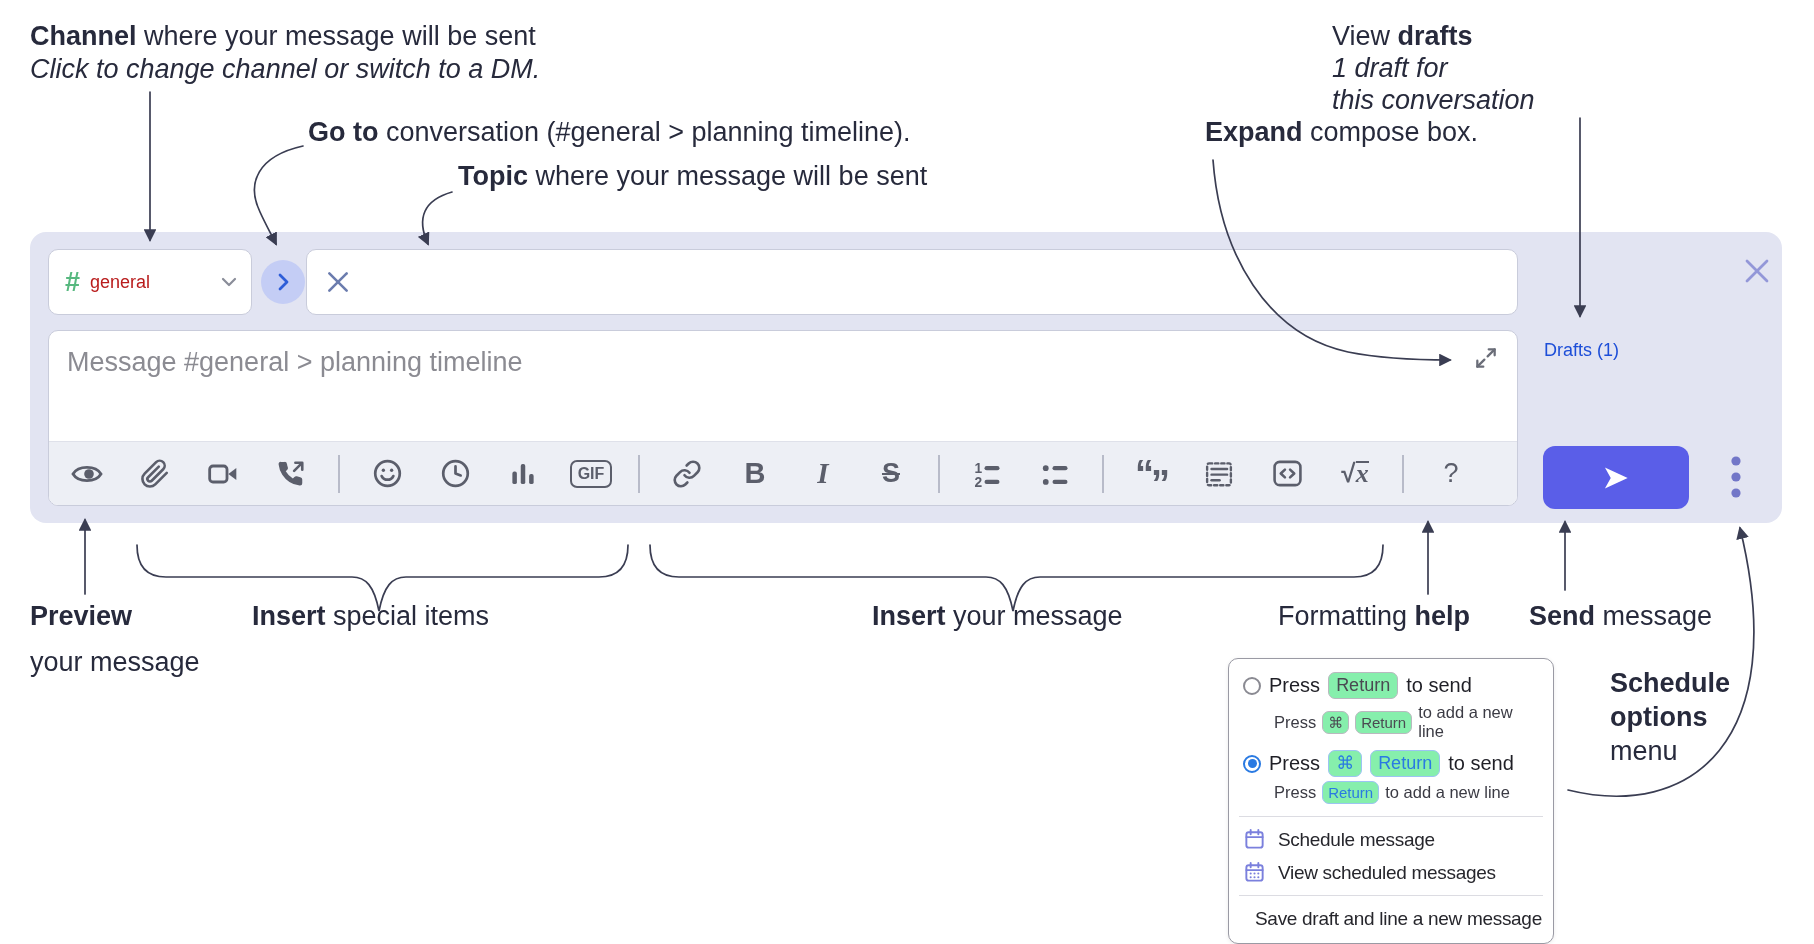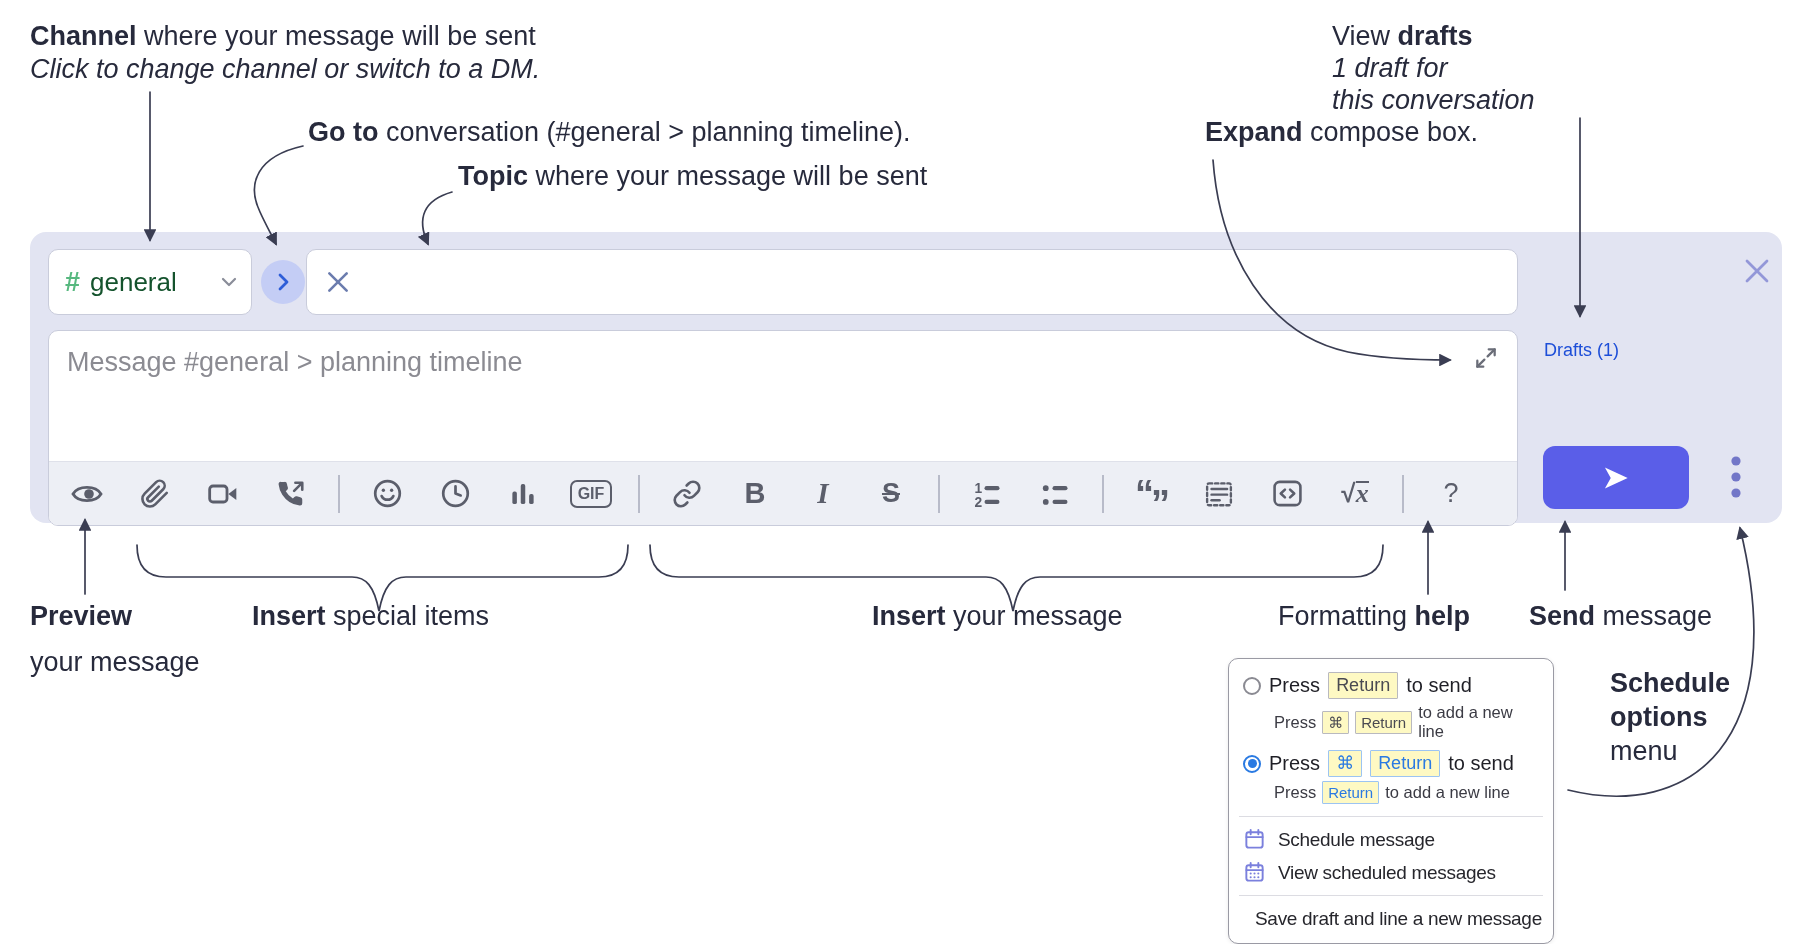--- a/index.html
+++ b/index.html
@@ -8,26 +8,26 @@
   .ann{position:absolute;font-size:27px;line-height:33px;color:#272a3c;}
   .ann .b{font-weight:bold;}
   .ann .it{font-style:italic;}
   
   .panel{position:absolute;left:30px;top:232px;width:1752px;height:291px;
     background:#e2e4f2;border-radius:16px;}
   .whitebox{position:absolute;background:#fff;border:1px solid #c9ccdb;border-radius:10px;box-sizing:border-box;}
   .channel-btn{left:18px;top:17px;width:204px;height:66px;display:flex;align-items:center;
     padding:0 14px 0 16px;cursor:pointer;}
   .hash{color:#57b87f;font-weight:bold;font-size:27px;}
-  .chname{font-size:26px;color:#14532d;margin-left:10px;flex:1;}
+  .chname{font-size:18px;color:#b91c1c;margin-left:10px;flex:1;}
   .goto-btn{position:absolute;left:231px;top:28px;width:44px;height:44px;border-radius:50%;
     background:#c4cdf5;display:flex;align-items:center;justify-content:center;cursor:pointer;}
   .topic-input{left:276px;top:17px;width:1212px;height:66px;display:flex;align-items:center;padding:0 18px;}
   .topic-val{font-size:27px;color:#1b1d25;flex:1;}
-  .msgbox{left:18px;top:98px;width:1470px;height:196px;}
+  .msgbox{left:18px;top:98px;width:1470px;height:176px;}
   .msgbox textarea{position:absolute;left:0;top:0;width:100%;height:115px;border:0;outline:none;
     resize:none;background:transparent;font-family:"Liberation Sans",sans-serif;font-size:27px;
     color:#1b1d25;padding:16px 48px 0 18px;box-sizing:border-box;}
   .msgbox textarea::placeholder{color:#8b8b92;opacity:1;}
   .expand-btn{position:absolute;right:18px;top:14px;width:26px;height:26px;cursor:pointer;}
   .toolbar{position:absolute;left:0;right:0;bottom:0;height:63px;background:#edeff5;
     border-top:1px solid #dfe1ea;border-radius:0 0 9px 9px;display:flex;align-items:center;padding:0 4px;}
   .tbi{width:68px;height:63px;display:flex;align-items:center;justify-content:center;cursor:pointer;color:#5b5e6b;}
   .tbd{width:2px;height:38px;background:#b8bbc9;margin:0 13px;}
   .glyphB{font-size:29px;font-weight:bold;}
@@ -50,21 +50,21 @@
     align-items:center;justify-content:center;cursor:pointer;}
   
   .popup{position:absolute;left:1228px;top:658px;width:326px;box-sizing:border-box;background:#fff;
     border:1.5px solid #9a9aa4;border-radius:10px;padding:10px 10px 8px 10px;box-shadow:0 1px 4px rgba(0,0,0,.08);}
   .prow{display:flex;align-items:center;gap:8px;padding:3px 4px;font-size:20px;color:#1f1f26;cursor:pointer;}
   .psub{display:flex;align-items:center;gap:6px;padding:1px 4px 6px 35px;font-size:16.5px;color:#3b3b44;}
   .radio{width:18px;height:18px;border:2px solid #8a8a92;border-radius:50%;box-sizing:border-box;
     flex:0 0 auto;display:flex;align-items:center;justify-content:center;background:#fff;}
   .radio.sel{border-color:#2a7ae2;}
   .radio .dot{width:9px;height:9px;border-radius:50%;background:#2a7ae2;}
-  .kbd{border:1.5px solid #b9b9bf;border-radius:1px;padding:0 7px;background:#fef9c3;color:#4a4a52;
+  .kbd{border:1.5px solid #b9b9bf;border-radius:7px;padding:0 7px;background:#86efac;color:#4a4a52;
     font-size:18px;line-height:25px;white-space:nowrap;}
   .kbd.sm{font-size:15px;line-height:21px;padding:0 5px;}
   .kbd.blu{border-color:#9cc4f2;color:#2a7ae2;}
   .pdiv{height:1px;background:#dcdce2;margin:6px 0;}
   .mitem{display:flex;align-items:center;gap:12px;padding:5px 4px;font-size:19px;
     letter-spacing:-0.3px;color:#26262c;white-space:nowrap;cursor:pointer;}
   
   .overlay{position:absolute;left:0;top:0;pointer-events:none;}
 </style>
 </head>

